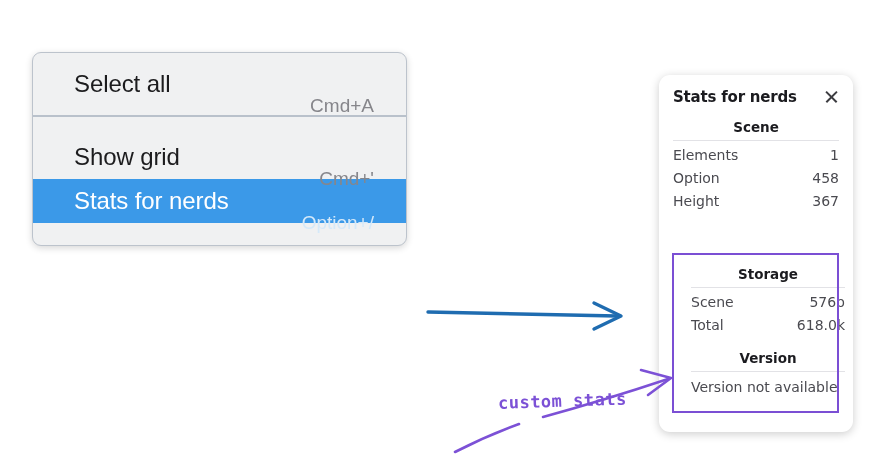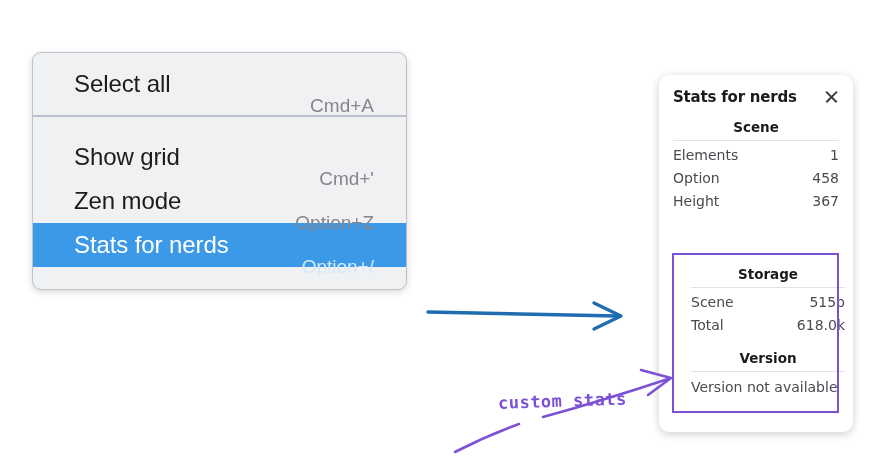--- a/index.html
+++ b/index.html
@@ -198,24 +198,20 @@
         <span class="label">Select all</span>
         <span class="shortcut">Cmd+A</span>
       </div>
     </div>
 
     <div class="menu-group" id="menu-group-2">
       <div class="menu-item">
         <span class="label">Show grid</span>
         <span class="shortcut">Cmd+'</span>
       </div>
-      <div class="menu-item">
-        <span class="label">Zen mode</span>
-        <span class="shortcut">Option+Z</span>
-      </div>
       <div class="menu-item selected">
         <span class="label">Stats for nerds</span>
         <span class="shortcut">Option+/</span>
       </div>
       <div id="menu-footer"></div>
     </div>
 
   </div>
 
   <div id="stats-panel">
@@ -240,21 +236,21 @@
         <span class="k">Height</span>
         <span class="v">367</span>
       </div>
     </div>
 
     <div id="custom-stats-inner">
       <div class="section-title">Storage</div>
       <div class="section-rule"></div>
       <div class="stat-row">
         <span class="k">Scene</span>
-        <span class="v">515b</span>
+        <span class="v">576b</span>
       </div>
       <div class="stat-row">
         <span class="k">Total</span>
         <span class="v">618.0k</span>
       </div>
 
       <div class="section-title">Version</div>
       <div class="section-rule"></div>
       <div class="stat-note">Version not available</div>
     </div>

